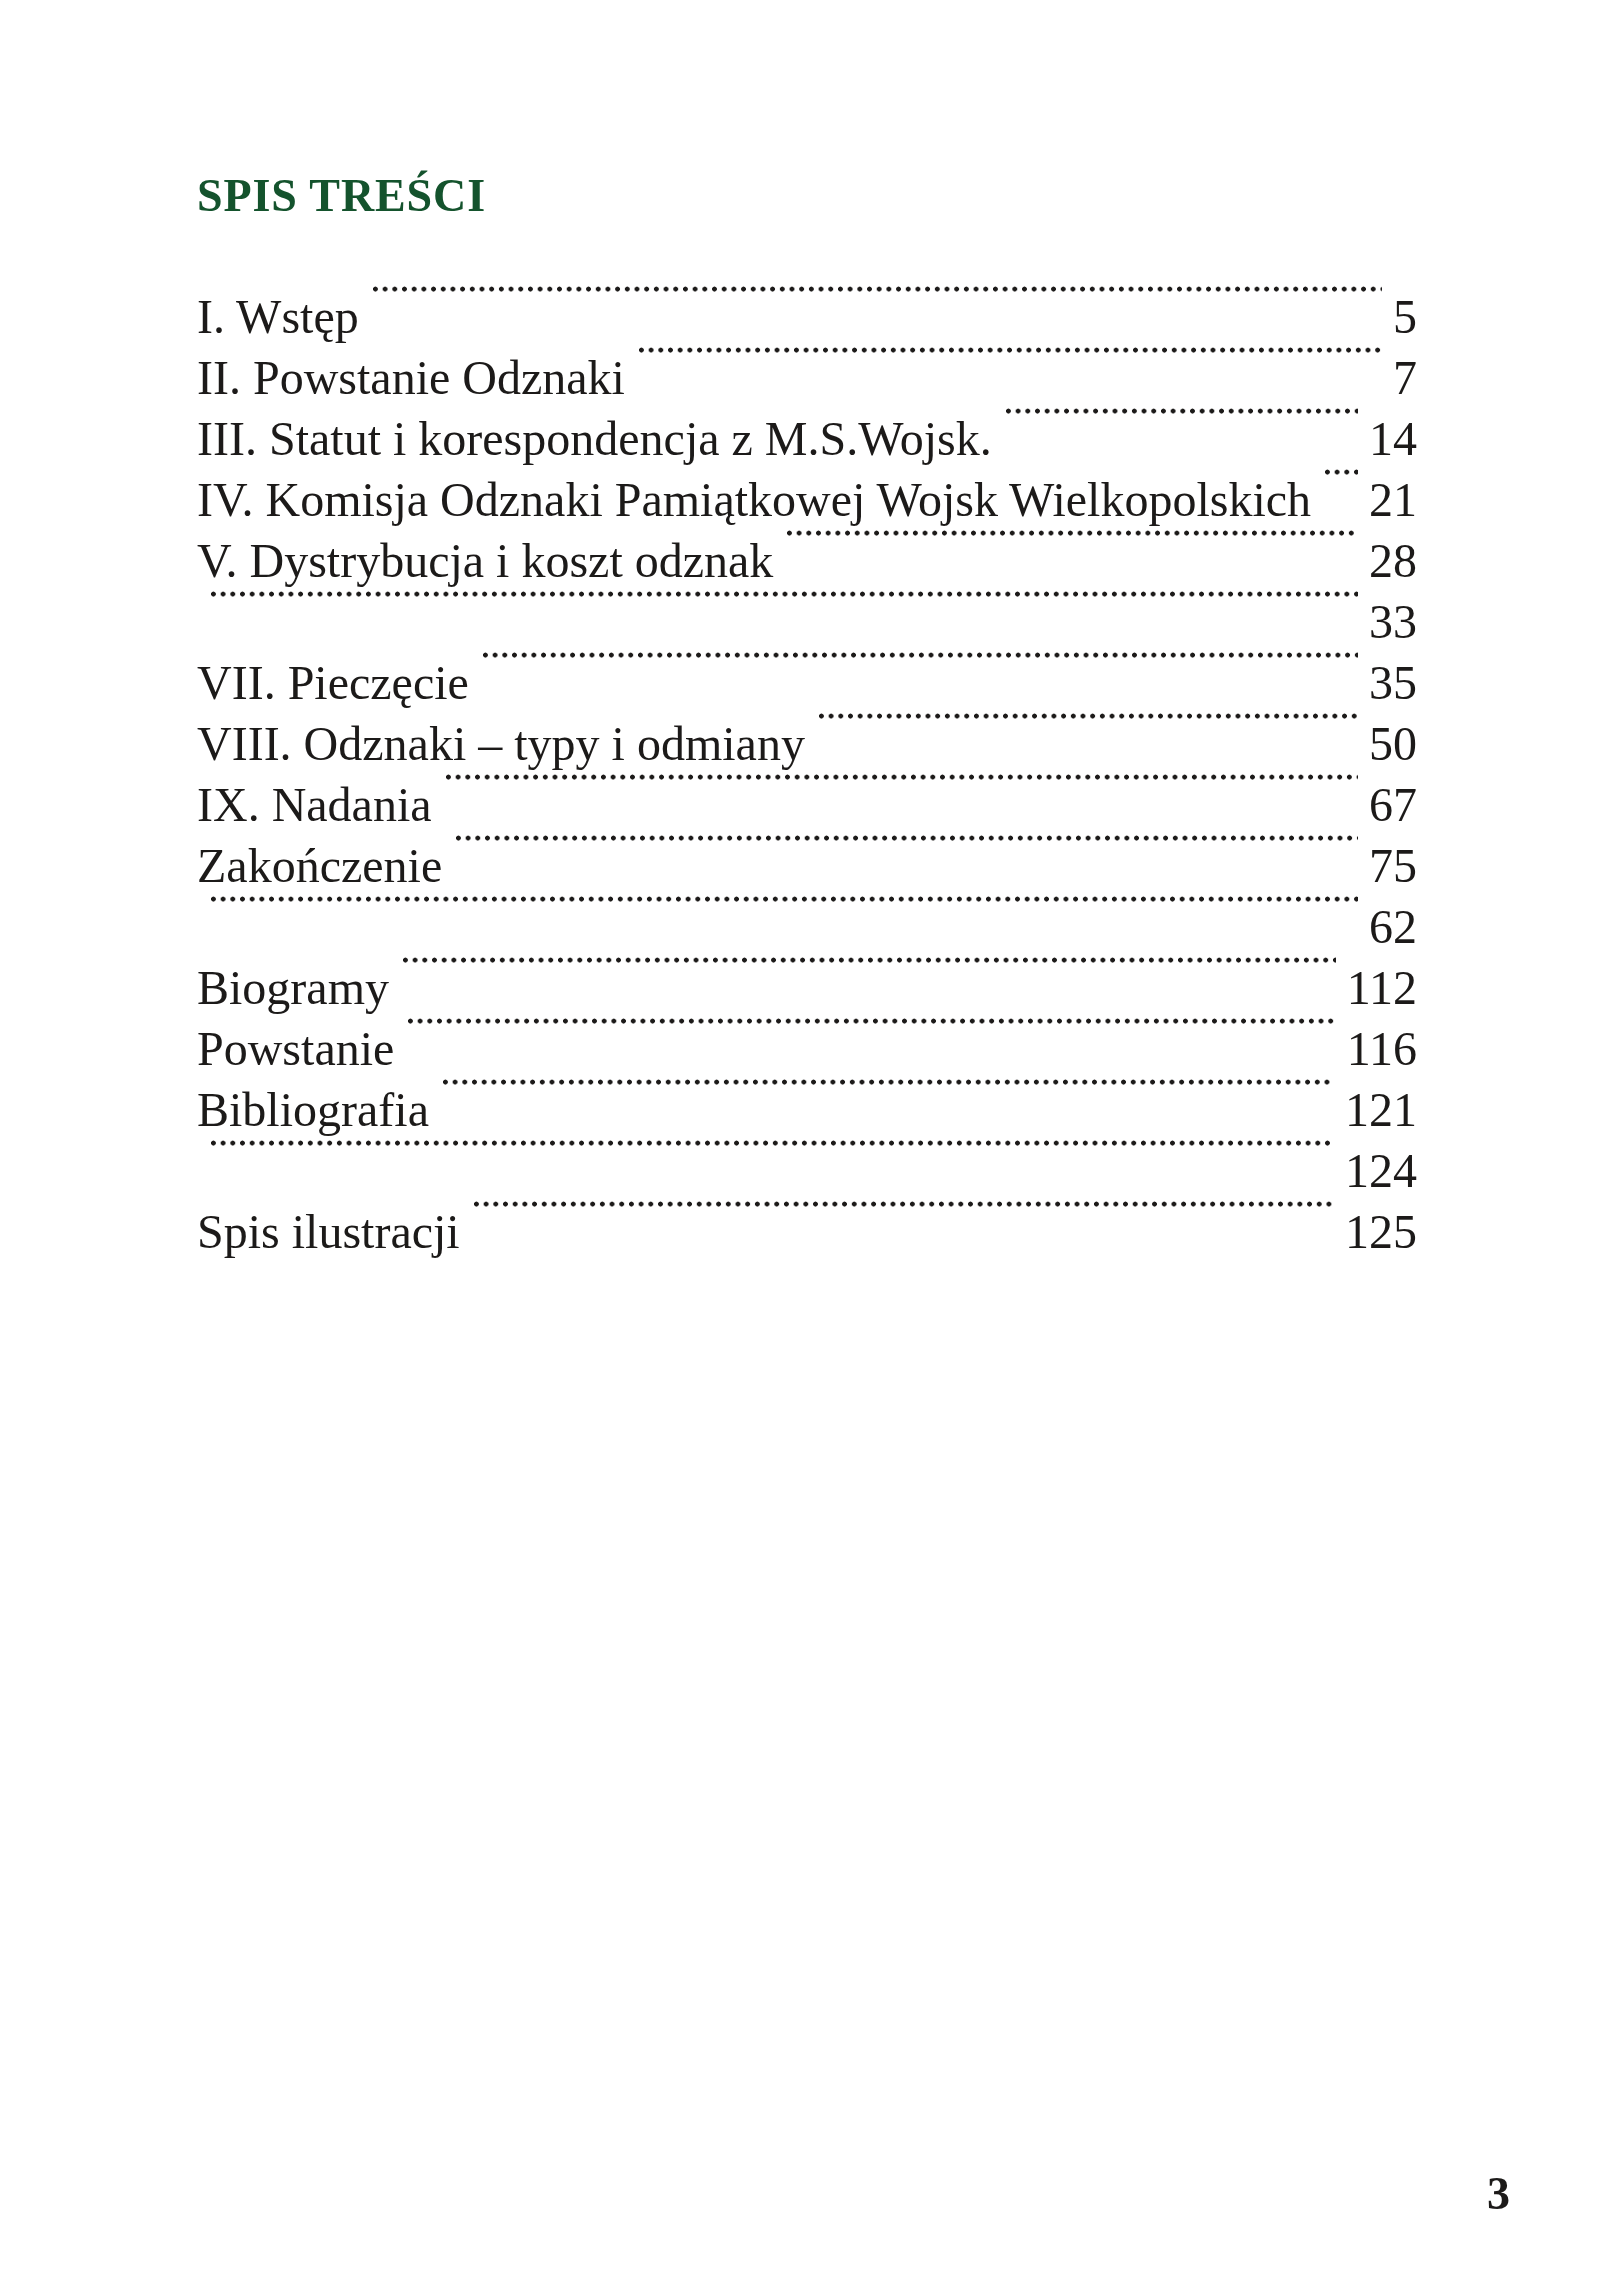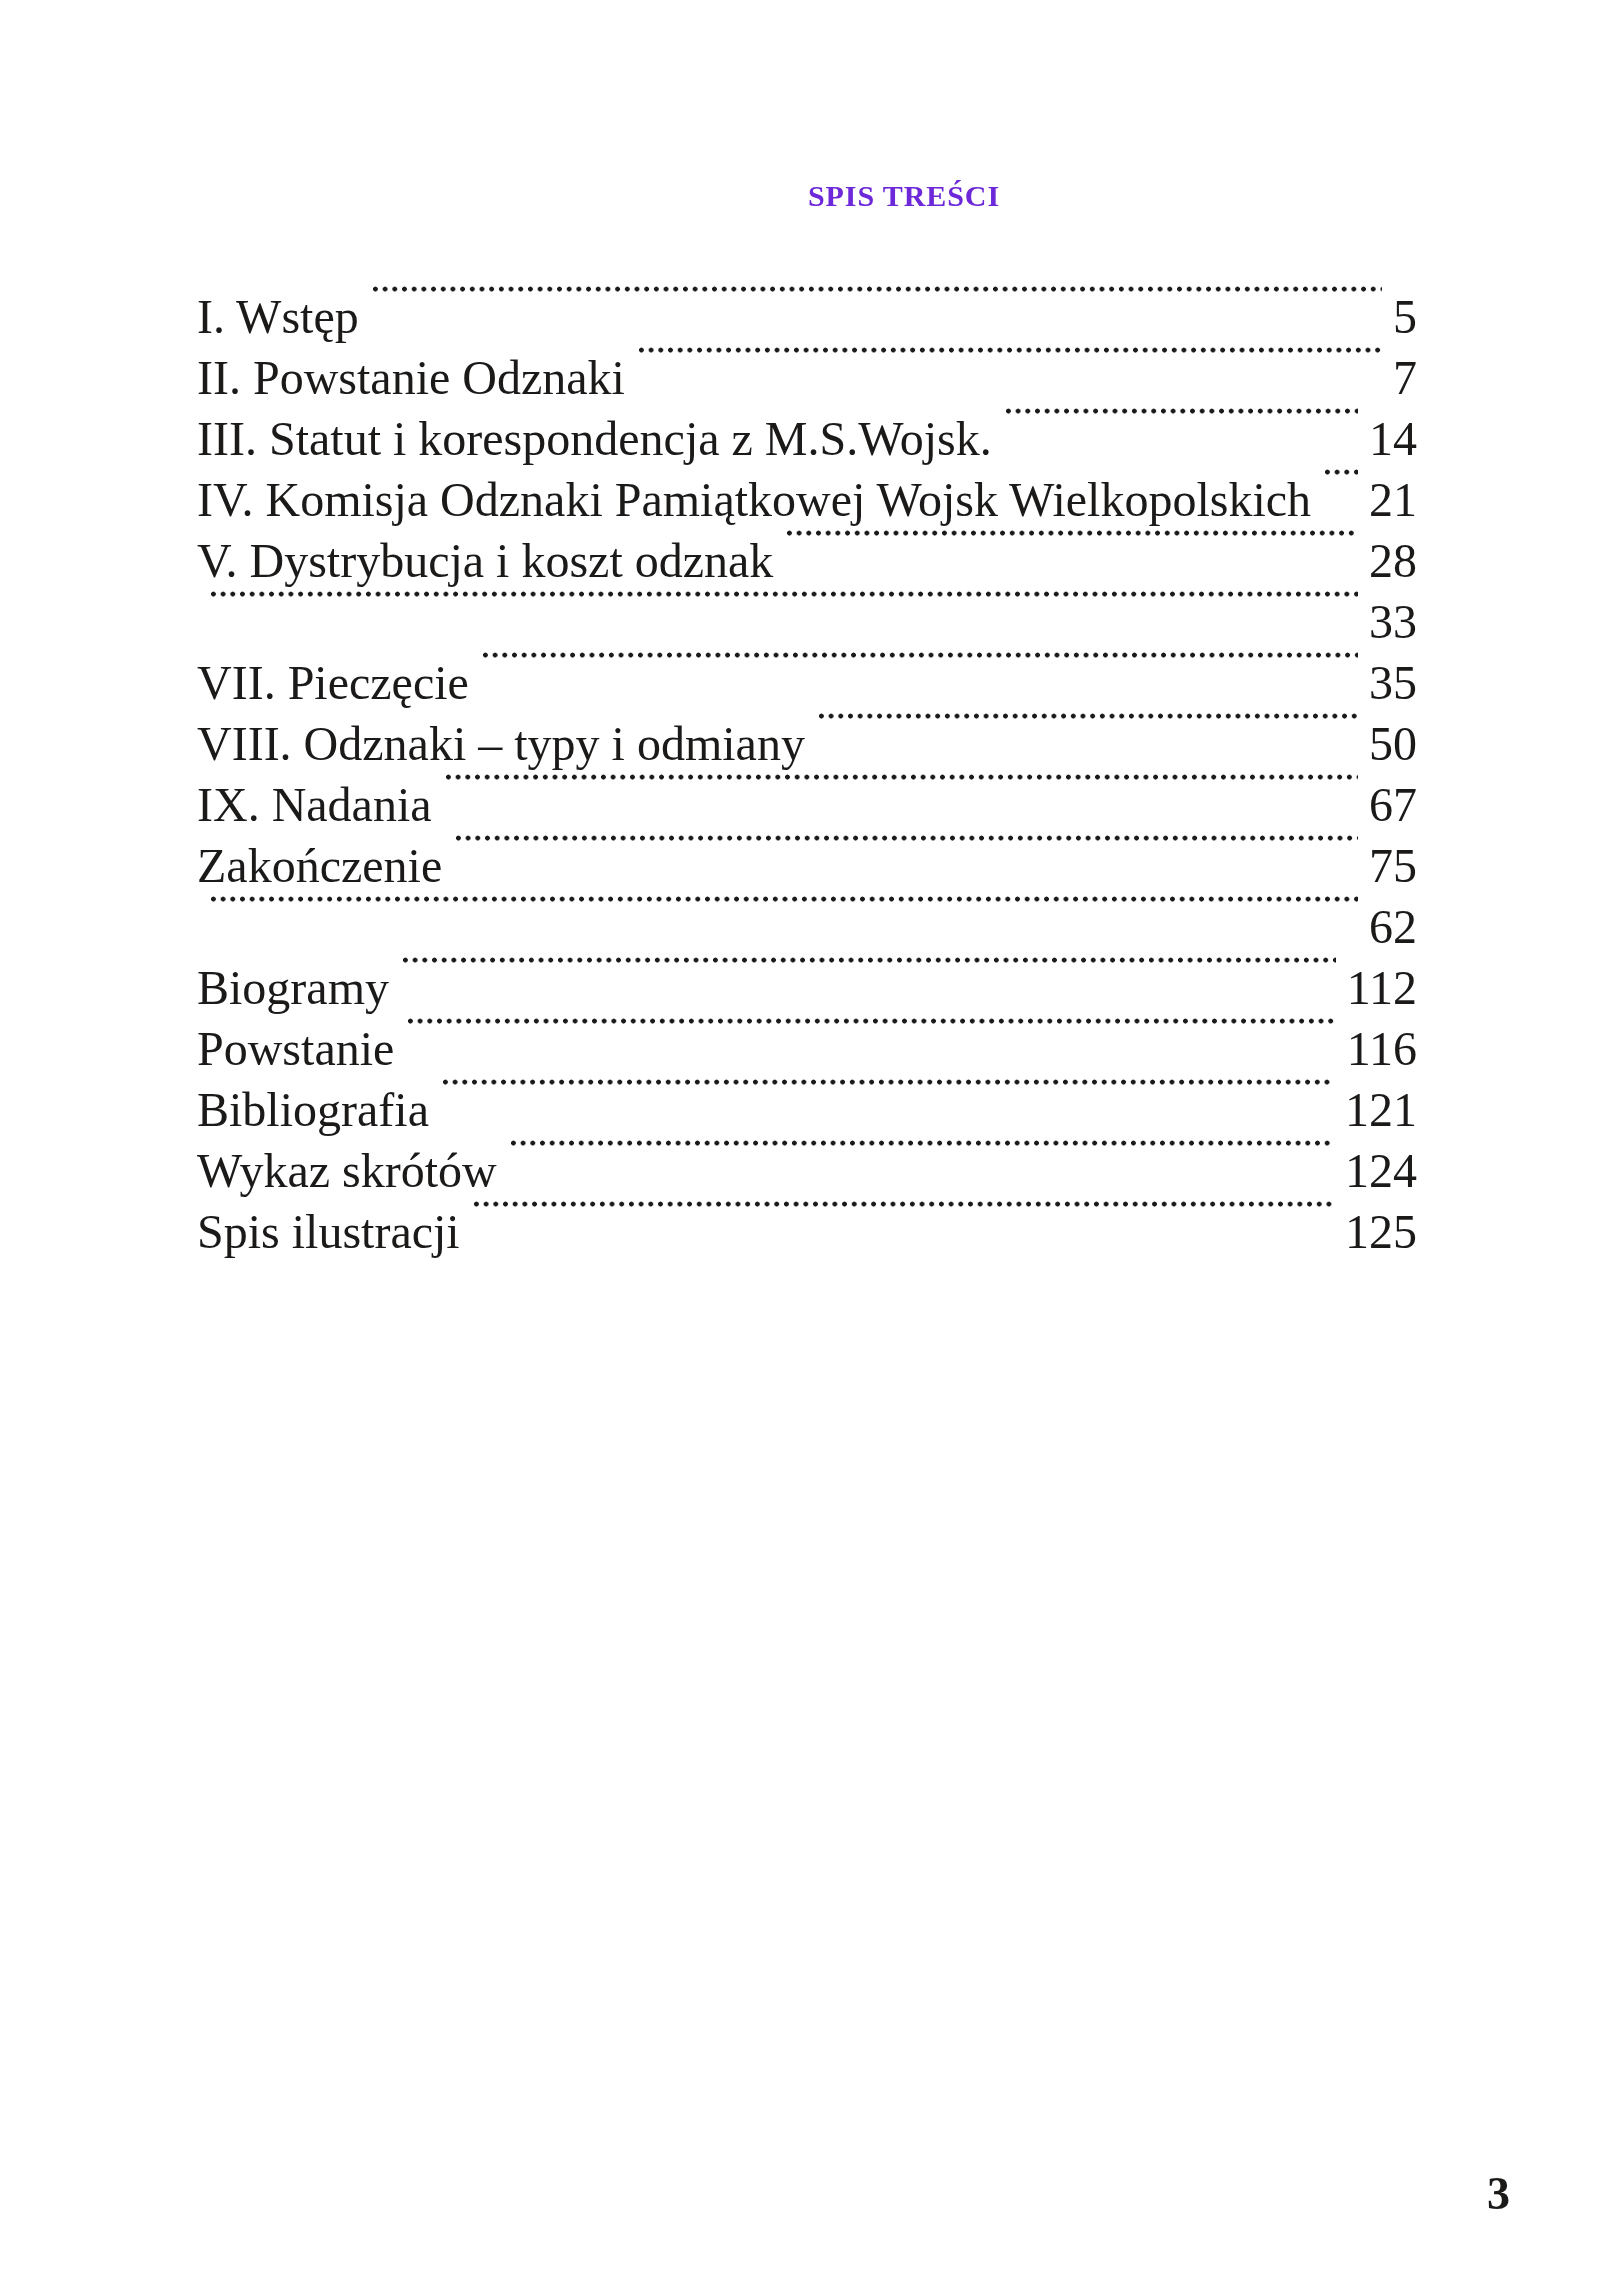--- a/index.html
+++ b/index.html
@@ -14,26 +14,25 @@
     background: #ffffff;
     color: #1c1a19;
     font-family: "Liberation Serif", "DejaVu Serif", serif;
     overflow: hidden;
   }
   .page-title {
     margin: 0;
     padding: 0;
     margin-top: 175px;
     margin-left: 197px;
-    font-size: 30px;
+    font-size: 46px;
     line-height: 42px;
     font-weight: bold;
     letter-spacing: 0.9px;
-    color: #6d28d9;
-    text-align: center;
+    color: #14532d;
   }
   .toc {
     margin-top: 69px;
     margin-left: 197px;
     width: 1220px;
   }
   .toc-row {
     display: flex;
     align-items: flex-start;
     font-size: 48px;
@@ -137,21 +136,20 @@
         <span class="toc-label">Powstanie</span>
         <span class="leader"></span>
         <span class="toc-page">116</span>
       </div>
       <div class="toc-row">
         <span class="toc-label">Bibliografia</span>
         <span class="leader"></span>
         <span class="toc-page">121</span>
       </div>
       <div class="toc-row">
-        <span class="toc-label">Wykaz skrótów</span>
         <span class="leader"></span>
         <span class="toc-page">124</span>
       </div>
       <div class="toc-row">
         <span class="toc-label">Spis ilustracji</span>
         <span class="leader"></span>
         <span class="toc-page">125</span>
       </div>
     </div>
 

